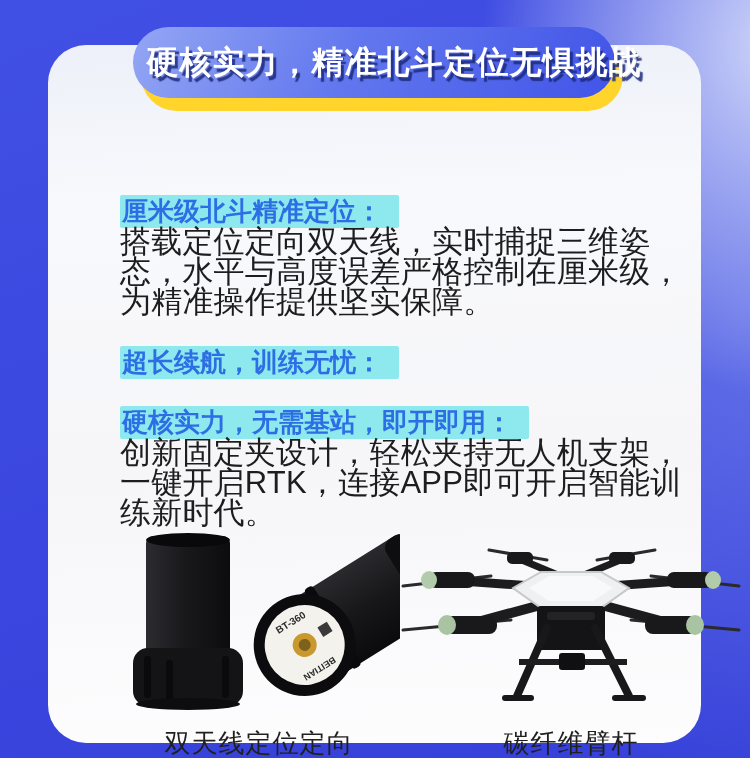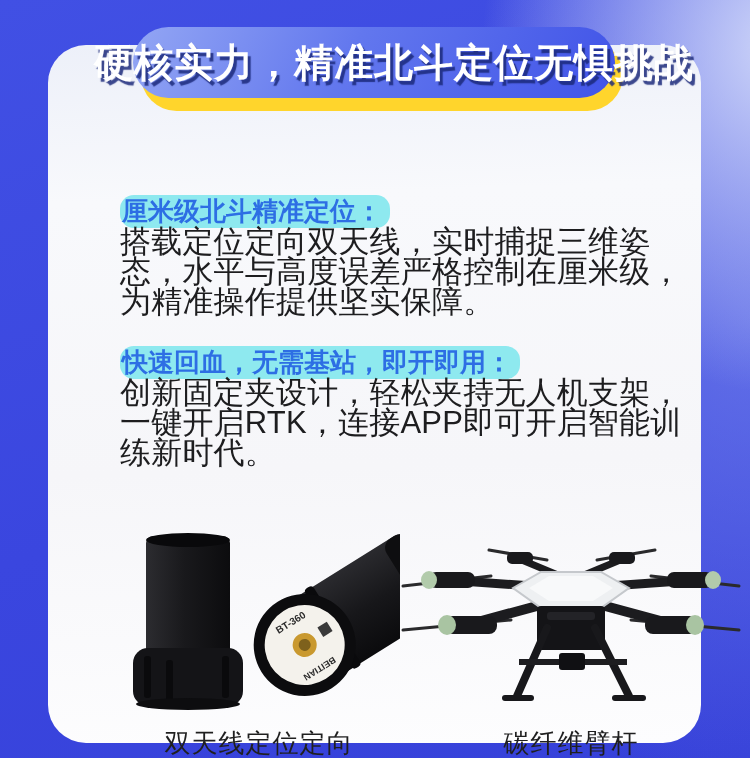--- a/index.html
+++ b/index.html
@@ -23,29 +23,29 @@
     position: absolute; left: 8px; top: 13px; width: 100%; height: 100%;
     border-radius: 38px; background: #ffd52c;
   }
   .banner-blue {
     position: absolute; left: 0; top: 0; width: 100%; height: 100%;
     border-radius: 38px;
     background: linear-gradient(115deg, #93a6f4 0%, #6277ee 45%, #4154e8 100%);
     display: flex; align-items: center; justify-content: center;
   }
   .banner-title {
-    color: #ffffff; font-size: 39px; font-weight: 700; letter-spacing: 1px;
+    color: #ffffff; font-size: 32px; font-weight: 700; letter-spacing: 1px;
     text-shadow: 3px 4px 1px rgba(27,41,122,0.85);
     white-space: nowrap;
     padding-left: 40px;
   }
   .content { position: absolute; left: 72px; top: 151px; width: 592px; }
   .feature { margin: 0 0 30px 0; }
   .feature-heading { margin: 0; font-size: 26px; line-height: 30px; font-weight: 700; color: #2d6ee4; }
-  .hl { background: #8ee9ef; padding: 1px 8px 2px 2px; border-radius: 14px; }
+  .hl { background: #8ee9ef; padding: 1px 17px 2px 2px; border-radius: 2px; }
   .feature-body {
     margin: 1px 0 0 0; font-size: 31px; line-height: 30px; color: #1d1d1f;
     letter-spacing: 0.2px;
   }
   .products {
     position: absolute; left: 70px; top: 483px; width: 608px;
     display: flex; align-items: flex-end;
   }
   .product { margin: 0; display: flex; flex-direction: column; align-items: center; }
   .product-antenna { width: 282px; }
@@ -62,24 +62,25 @@
 <div class="card">
 
   <div class="content">
 
     <section class="feature">
       <h3 class="feature-heading"><span class="hl">厘米级北斗精准定位：</span></h3>
       <p class="feature-body">搭载定位定向双天线，实时捕捉三维姿态，水平与高度误差严格控制在厘米级，为精准操作提供坚实保障。</p>
     </section>
 
     <section class="feature">
+      <h3 class="feature-heading"><span class="hl">超长续航，训练无忧：</span></h3>
     </section>
 
     <section class="feature">
-      <h3 class="feature-heading"><span class="hl">快速回血，无需基站，即开即用：</span></h3>
+      <h3 class="feature-heading"><span class="hl">硬核实力，无需基站，即开即用：</span></h3>
       <p class="feature-body">创新固定夹设计，轻松夹持无人机支架，一键开启RTK，连接APP即可开启智能训练新时代。</p>
     </section>
 
   </div>
 
   <div class="products">
 
     <figure class="product product-antenna">
       <svg width="282" height="192" viewBox="0 0 282 192">
         <defs>

